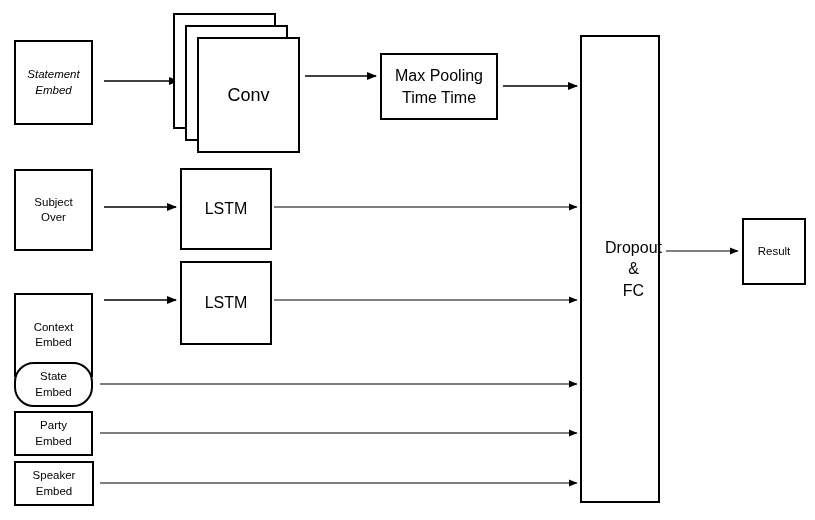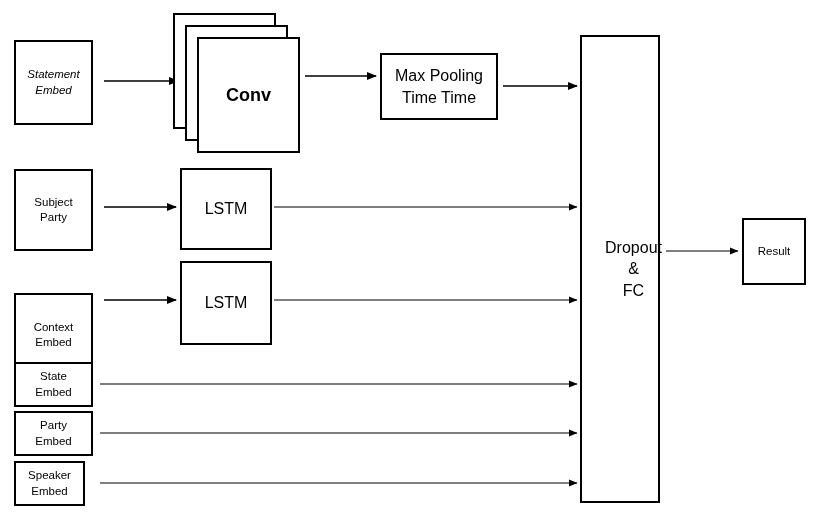--- a/index.html
+++ b/index.html
@@ -74,36 +74,36 @@
         <line x1="100" y1="384" x2="577" y2="384" stroke="#000000" stroke-width="1.1" marker-end="url(#arrowThin)"></line>
         <line x1="100" y1="433" x2="577" y2="433" stroke="#000000" stroke-width="1.1" marker-end="url(#arrowThin)"></line>
         <line x1="100" y1="483" x2="577" y2="483" stroke="#000000" stroke-width="1.1" marker-end="url(#arrowThin)"></line>
         <line x1="666" y1="251" x2="738" y2="251" stroke="#000000" stroke-width="1.1" marker-end="url(#arrowThin)"></line>
       </g>
   </svg>
 
   <div id="conv-stack">
       <div class="conv-layer" style="left: 173px; top: 13px; width: 103px; height: 116px; z-index: 8;"></div>
       <div class="conv-layer" style="left: 185px; top: 25px; width: 103px; height: 116px; z-index: 9;"></div>
-      <div class="conv-layer" style="left: 197px; top: 37px; width: 103px; height: 116px; z-index: 10; display: flex; align-items: center; justify-content: center; font-size: 18px; font-weight: bold;">
+      <div class="conv-layer" style="left: 197px; top: 37px; width: 103px; height: 116px; z-index: 10; display: flex; align-items: center; justify-content: center; font-size: 18px;">
         <span>Conv</span>
       </div>
     </div>
 
   <div class="node small" style="left: 14px; top: 40px; width: 79px; height: 85px; font-style: italic;">Statement
 Embed</div>
   <div class="node small" style="left: 14px; top: 169px; width: 79px; height: 82px;">Subject
-Party</div>
+Over</div>
   <div class="node small" style="left: 14px; top: 261px; width: 79px; height: 84px; margin-top: 32px;">Context
 Embed</div>
-  <div class="node small" style="left: 14px; top: 362px; width: 79px; height: 45px;">State
+  <div class="node small" style="left: 14px; top: 362px; width: 79px; height: 45px; border-radius: 20px;">State
 Embed</div>
   <div class="node small" style="left: 14px; top: 411px; width: 79px; height: 45px;">Party
 Embed</div>
-  <div class="node small" style="left: 14px; top: 461px; width: 71px; height: 45px;">Speaker
+  <div class="node small" style="left: 14px; top: 461px; width: 80px; height: 45px;">Speaker
 Embed</div>
 
   <div class="node medium" style="left: 380px; top: 53px; width: 118px; height: 67px;">Max Pooling
 Time Time</div>
 
   <div class="node medium" style="left: 180px; top: 168px; width: 92px; height: 82px;">LSTM</div>
   <div class="node medium" style="left: 180px; top: 261px; width: 92px; height: 84px;">LSTM</div>
 
   <div class="node medium" style="left: 580px; top: 35px; width: 80px; height: 468px; padding-left: 27px;">Dropout
 &amp;

